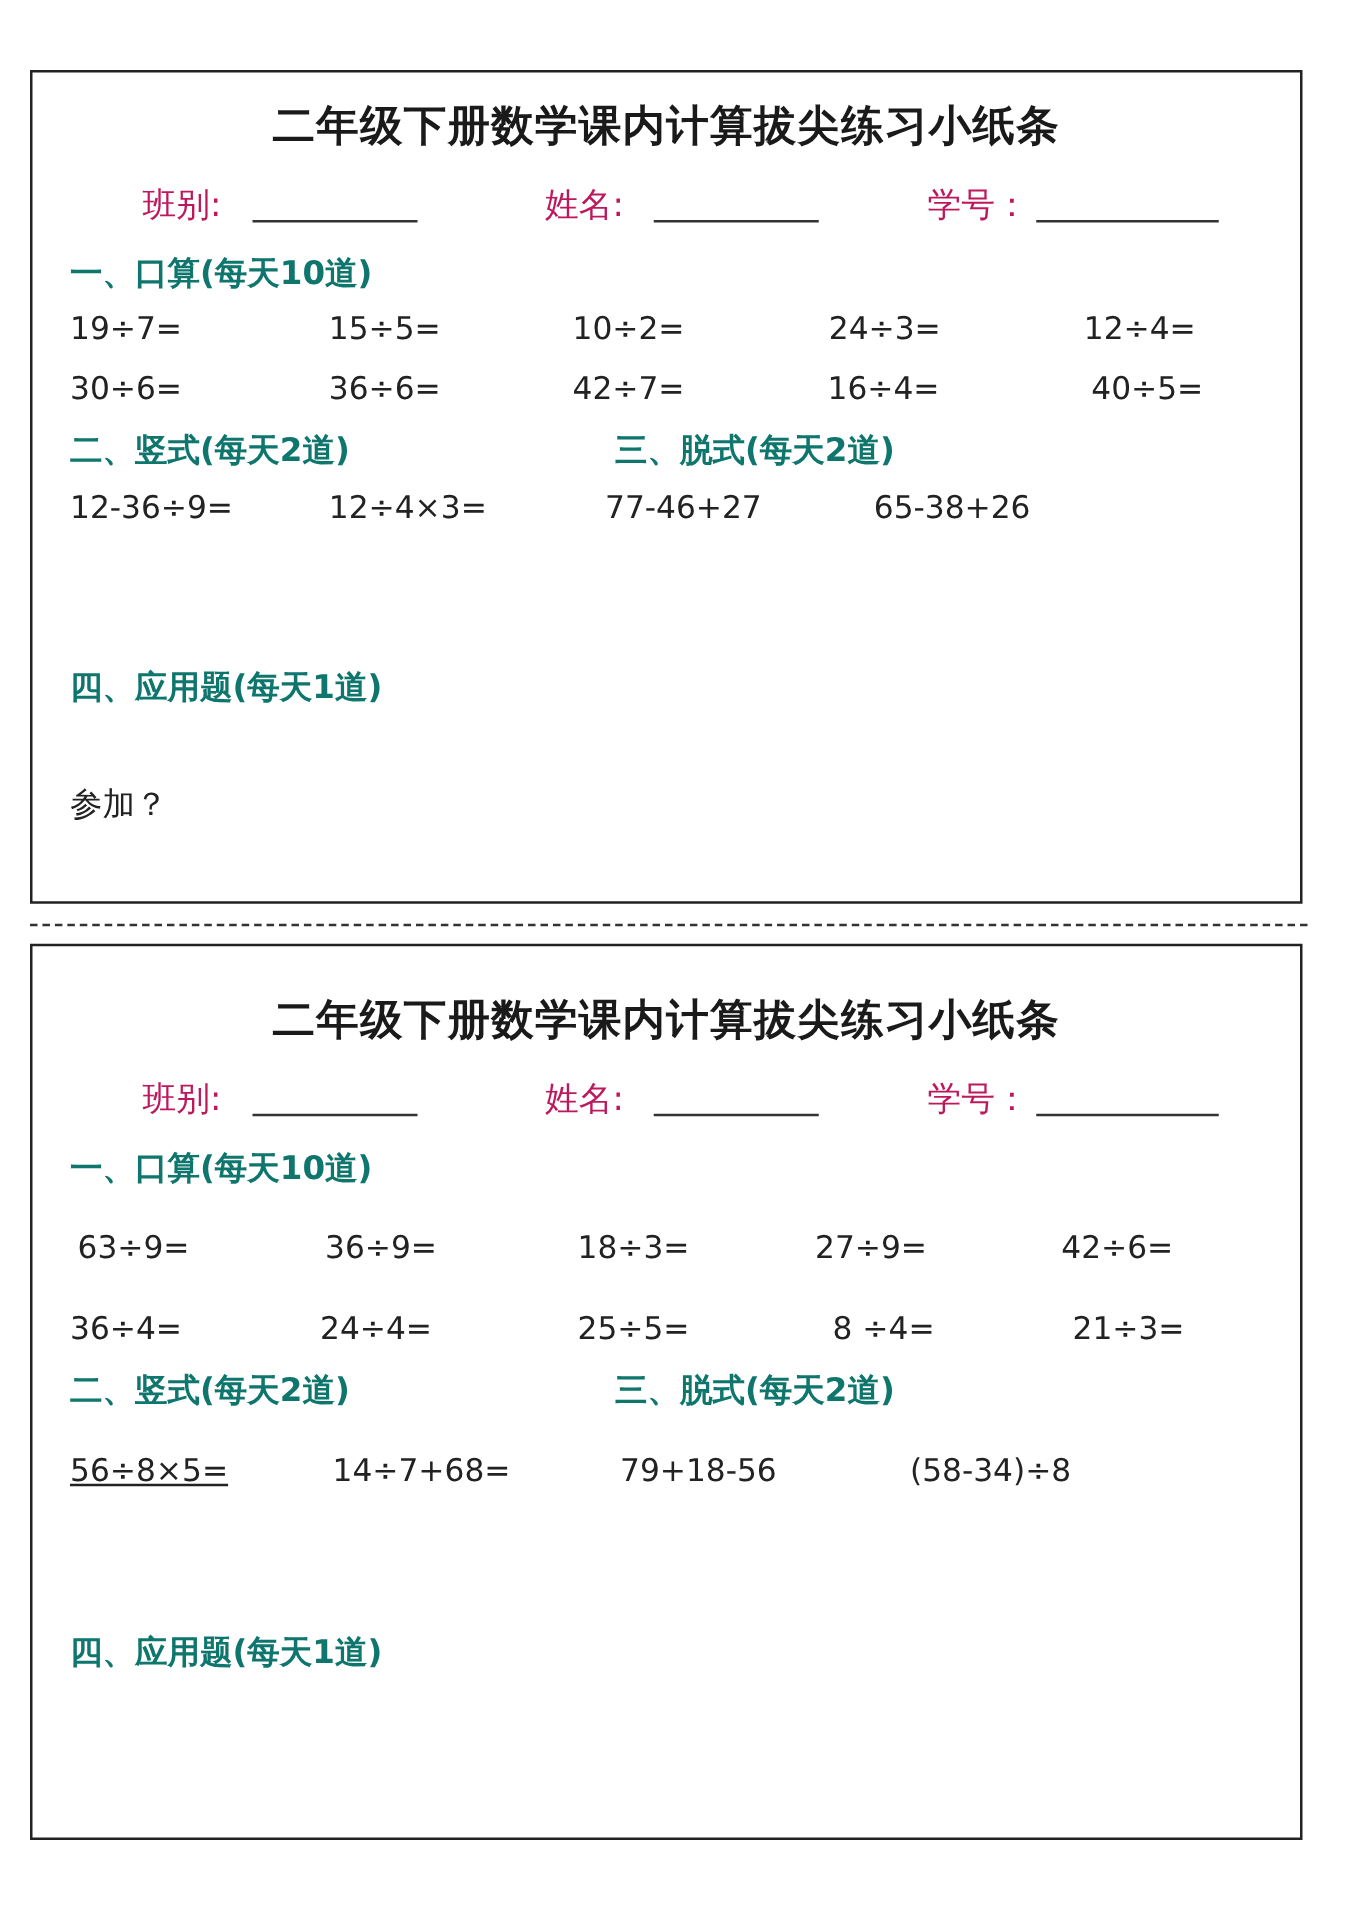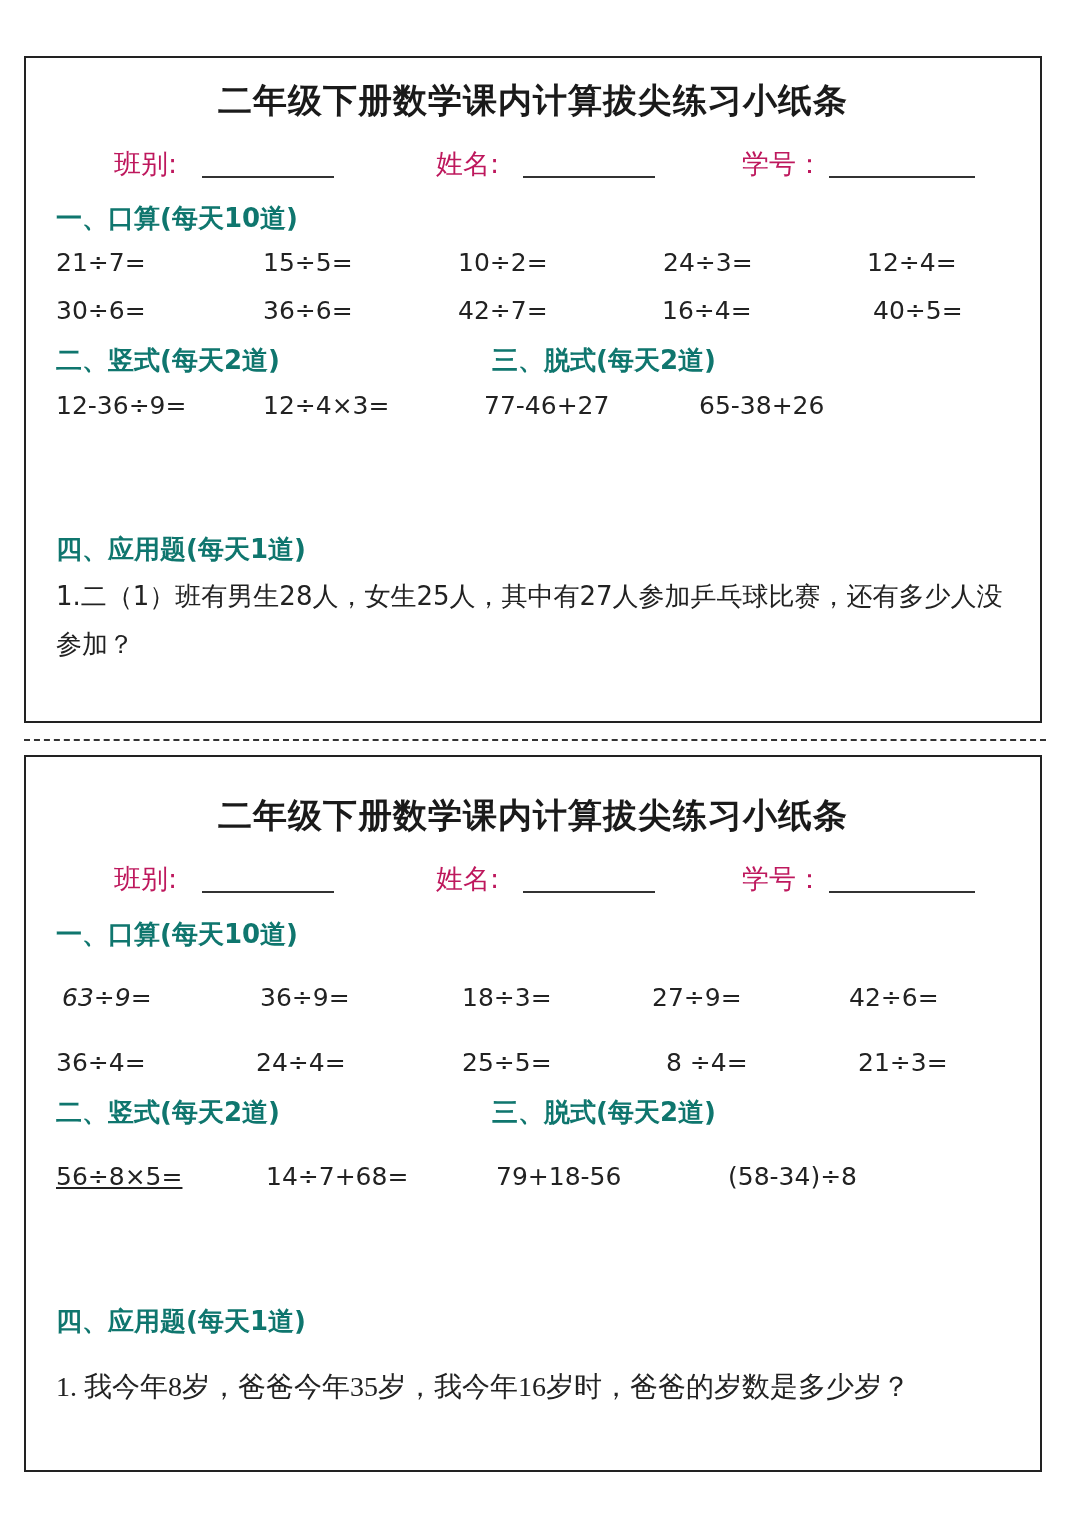--- a/index.html
+++ b/index.html
@@ -26,74 +26,72 @@
 
   <div class="abs field-label" style="left:88px; top:88px;">班别:</div>
   <div class="blank" style="left:176px; top:118px; width:132px;"></div>
   <div class="abs field-label" style="left:410px; top:88px;">姓名:</div>
   <div class="blank" style="left:497px; top:118px; width:132px;"></div>
   <div class="abs field-label" style="left:716px; top:88px;">学号：</div>
   <div class="blank" style="left:803px; top:118px; width:146px;"></div>
 
   <div class="abs section" style="left:30px; top:143px;">一、口算(每天10道)</div>
 
-  <div class="abs expr" style="left:30px; top:190px;">21÷7=</div>
+  <div class="abs expr" style="left:30px; top:190px;">19÷7=</div>
   <div class="abs expr" style="left:237px; top:190px;">15÷5=</div>
   <div class="abs expr" style="left:432px; top:190px;">10÷2=</div>
   <div class="abs expr" style="left:637px; top:190px;">24÷3=</div>
   <div class="abs expr" style="left:841px; top:190px;">12÷4=</div>
 
   <div class="abs expr" style="left:30px; top:238px;">30÷6=</div>
   <div class="abs expr" style="left:237px; top:238px;">36÷6=</div>
   <div class="abs expr" style="left:432px; top:238px;">42÷7=</div>
   <div class="abs expr" style="left:636px; top:238px;">16÷4=</div>
   <div class="abs expr" style="left:847px; top:238px;">40÷5=</div>
 
   <div class="abs section" style="left:30px; top:285px;">二、竖式(每天2道)</div>
   <div class="abs section" style="left:466px; top:285px;">三、脱式(每天2道)</div>
 
   <div class="abs expr" style="left:30px; top:333px;">12-36÷9=</div>
   <div class="abs expr" style="left:237px; top:333px;">12÷4×3=</div>
   <div class="abs expr" style="left:458px; top:333px;">77-46+27</div>
   <div class="abs expr" style="left:673px; top:333px;">65-38+26</div>
 
   <div class="abs section" style="left:30px; top:474px;">四、应用题(每天1道)</div>
-  <div class="abs problem" style="left:30px; top:514px;">1.二（1）班有男生28人，女生25人，其中有27人参加乒乓球比赛，还有多少人没</div>
   <div class="abs problem" style="left:30px; top:562px;">参加？</div>
 </div>
 
 <div class="cut-line"></div>
 
 <div class="card card2">
   <div class="abs title" style="top:36px;">二年级下册数学课内计算拔尖练习小纸条</div>
 
   <div class="abs field-label" style="left:88px; top:104px;">班别:</div>
   <div class="blank" style="left:176px; top:134px; width:132px;"></div>
   <div class="abs field-label" style="left:410px; top:104px;">姓名:</div>
   <div class="blank" style="left:497px; top:134px; width:132px;"></div>
   <div class="abs field-label" style="left:716px; top:104px;">学号：</div>
   <div class="blank" style="left:803px; top:134px; width:146px;"></div>
 
   <div class="abs section" style="left:30px; top:160px;">一、口算(每天10道)</div>
 
-  <div class="abs expr" style="left:36px; top:226px;font-style:italic;">63÷9=</div>
+  <div class="abs expr" style="left:36px; top:226px;">63÷9=</div>
   <div class="abs expr" style="left:234px; top:226px;">36÷9=</div>
   <div class="abs expr" style="left:436px; top:226px;">18÷3=</div>
   <div class="abs expr" style="left:626px; top:226px;">27÷9=</div>
   <div class="abs expr" style="left:823px; top:226px;">42÷6=</div>
 
   <div class="abs expr" style="left:30px; top:291px;">36÷4=</div>
   <div class="abs expr" style="left:230px; top:291px;">24÷4=</div>
   <div class="abs expr" style="left:436px; top:291px;text-align:right;">25÷5=</div>
   <div class="abs expr" style="left:640px; top:291px;">8 ÷4=</div>
   <div class="abs expr" style="left:832px; top:291px;">21÷3=</div>
 
   <div class="abs section" style="left:30px; top:338px;">二、竖式(每天2道)</div>
   <div class="abs section" style="left:466px; top:338px;">三、脱式(每天2道)</div>
 
   <div class="abs expr" style="left:30px; top:405px;text-decoration:underline;">56÷8×5=</div>
   <div class="abs expr" style="left:240px; top:405px;">14÷7+68=</div>
   <div class="abs expr" style="left:470px; top:405px;">79+18-56</div>
   <div class="abs expr" style="left:702px; top:405px;">(58-34)÷8</div>
 
   <div class="abs section" style="left:30px; top:547px;">四、应用题(每天1道)</div>
-  <div class="abs problem serif" style="left:30px; top:606px;">1. 我今年8岁，爸爸今年35岁，我今年16岁时，爸爸的岁数是多少岁？</div>
 </div>
 
 </body></html>

